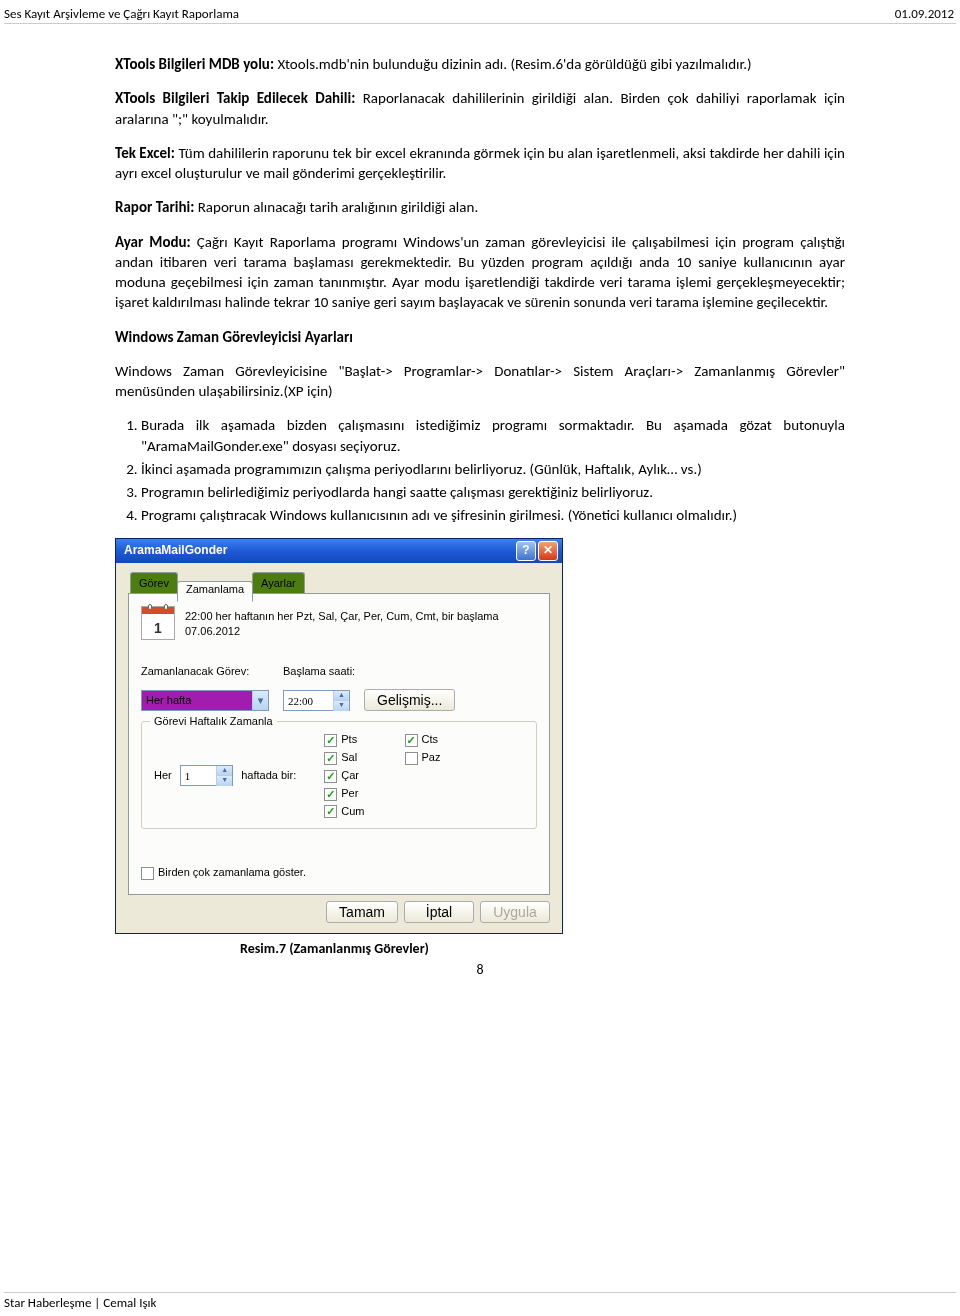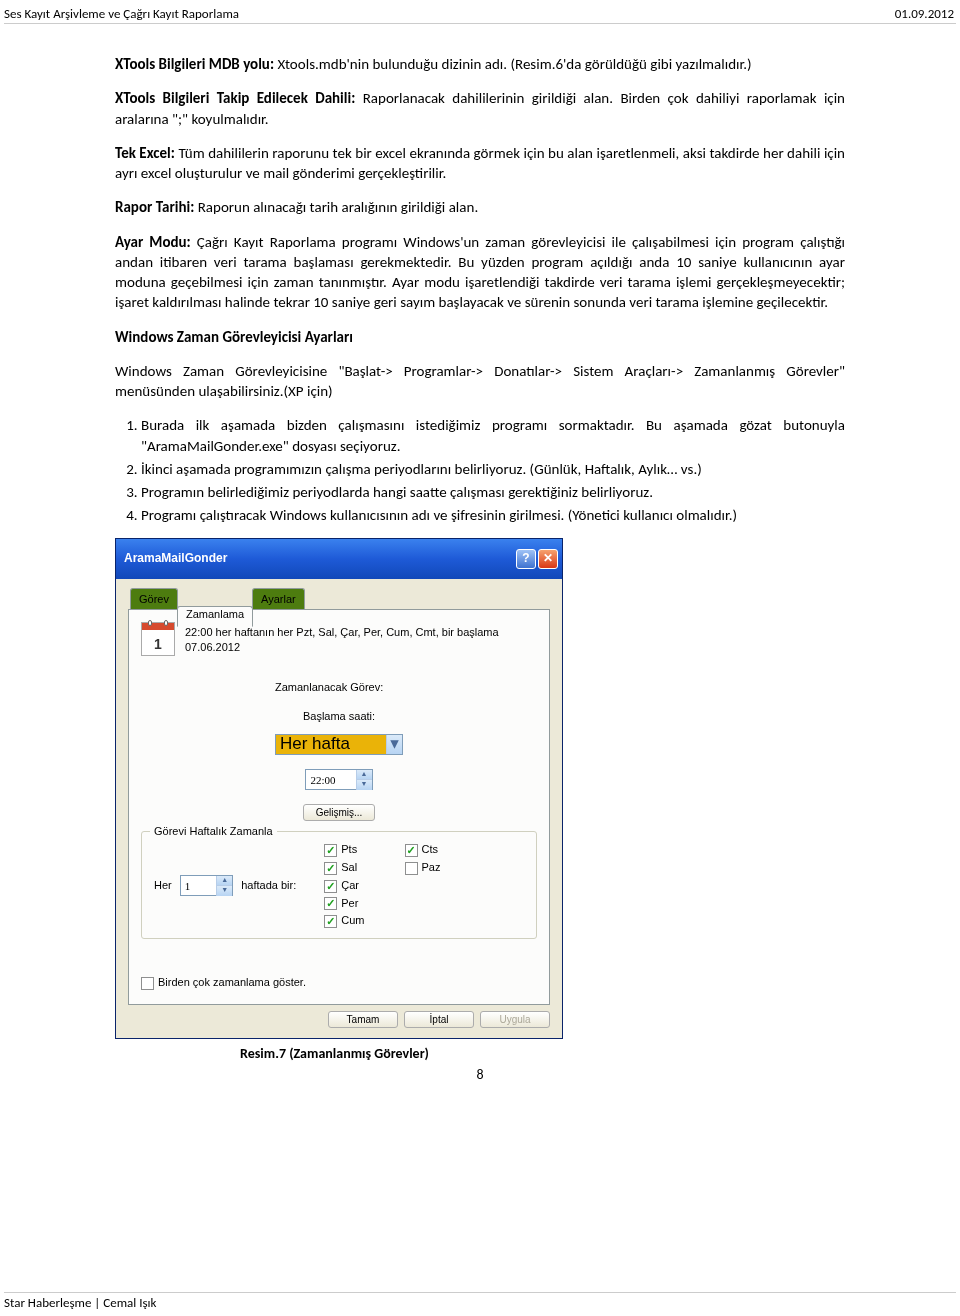--- a/index.html
+++ b/index.html
@@ -35,21 +35,21 @@
   
   .xp-window {
     width: 448px;
     margin: 10px 0 6px 0;
     border: 1px solid #0a246a;
     background: #ece9d8;
     font-family: Tahoma, Arial, sans-serif;
     font-size: 11px;
   }
   .xp-titlebar {
-    height: 40px;
+    height: 24px;
     background: linear-gradient(to bottom, #3a81ee 0%, #1e5ad7 50%, #1148b9 100%);
     display: flex;
     align-items: center;
     padding: 0 4px 0 8px;
     color: #fff;
     font-weight: bold;
     font-size: 12px;
   }
   .xp-titlebar .title { flex: 1; }
   .xp-title-btn {
@@ -82,21 +82,21 @@
     top: 1px;
     margin-right: -1px;
   }
   .xp-tab.active {
     background: #fcfcfb;
     border-bottom: 1px solid #fcfcfb;
     z-index: 2;
     font-weight: normal;
     padding-top: 0;
     padding-bottom: 5px;
-    top: 18px;
+    top: 9px;
   }
   .xp-tab-panel {
     border: 1px solid #919b9c;
     background: #fcfcfb;
     padding: 12px 12px 14px 12px;
     min-height: 300px;
     position: relative;
   }
   .sched-summary {
     display: flex;
@@ -115,27 +115,27 @@
     content: '';
     position: absolute; left:0; top:0; right:0; height:7px;
     background: #d64a2e;
   }
   .calendar-icon .ring {
     position:absolute; top:-3px; width:4px; height:6px; border:1px solid #666; border-radius:2px; background:#fff;
   }
   .calendar-icon .ring.l { left:6px; } .calendar-icon .ring.r { right:6px; }
   .calendar-icon .num { position:absolute; top:12px; left:0; right:0; text-align:center; font-size:14px; font-weight:bold; color:#333;}
   .sched-text { padding-top: 3px; }
-  .row { display:flex; align-items:center; gap:14px; margin-bottom:10px;flex-direction:column; }
+  .row { display:flex; align-items:center; gap:14px; margin-bottom:10px; }
   .xp-select {
     display:inline-flex; align-items:center;
     border: 1px solid #7f9db9;
-    background:#eab308; height:21px;
+    background:#a21caf; height:21px;
     padding: 0 0 0 4px;
-    font-size:17px;
+    font-size:11px;
     min-width: 80px;
   }
   .xp-select .sel-text { flex:1; }
   .xp-select .sel-arrow {
     width:16px; height:19px; background: linear-gradient(to bottom,#dbeaf9,#b7d4f3);
     border-left:1px solid #b7cde8;
     display:flex;align-items:center;justify-content:center; color:#4a6a99;
   }
   .xp-spinner {
     display:inline-flex; align-items:stretch;
@@ -150,21 +150,21 @@
     flex:1; background:linear-gradient(to bottom,#dbeaf9,#b7d4f3);
     border-left:1px solid #b7cde8;
     display:flex;align-items:center;justify-content:center;font-size:7px;color:#4a6a99;
   }
   .xp-spinner .arrows div:first-child{border-bottom:1px solid #b7cde8;}
   .xp-button {
     border:1px solid #acacac;
     border-radius:3px;
     background: linear-gradient(to bottom,#fff,#ece9d8);
     padding: 2px 12px;
-    font-size:10px;
+    font-size:14px;
     font-family:Tahoma,Arial,sans-serif;
     min-width:70px;
     text-align:center;
   }
   .xp-button.disabled { color:#aca899; }
   .fieldset {
     border:1px solid #d0d0bf;
     border-radius:3px;
     padding: 10px 12px 10px 12px;
     margin-top: 4px;

